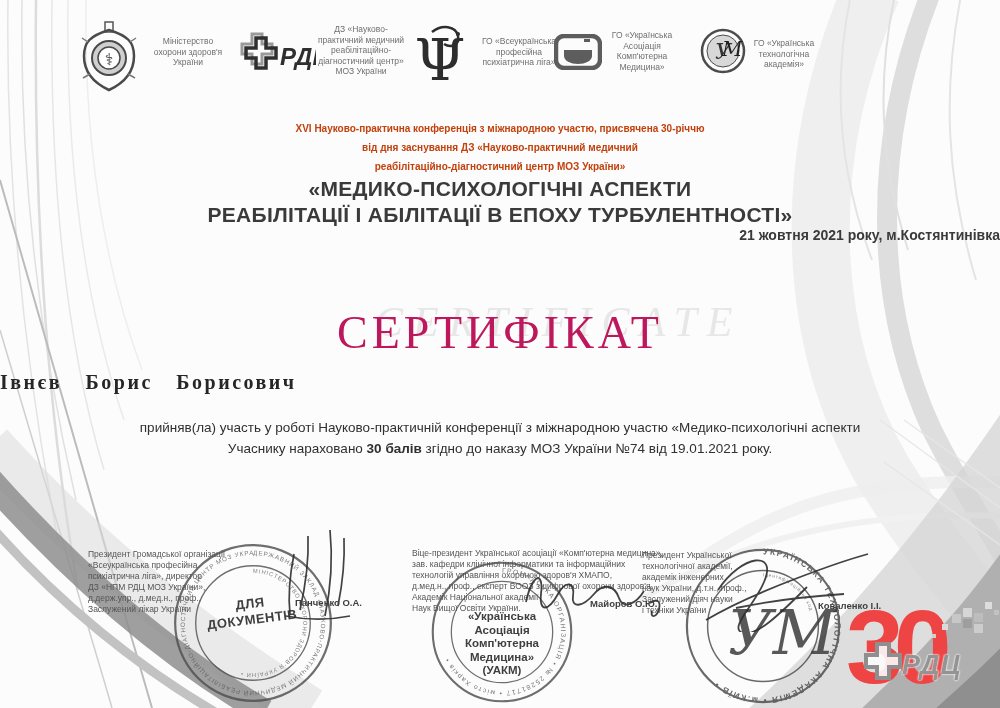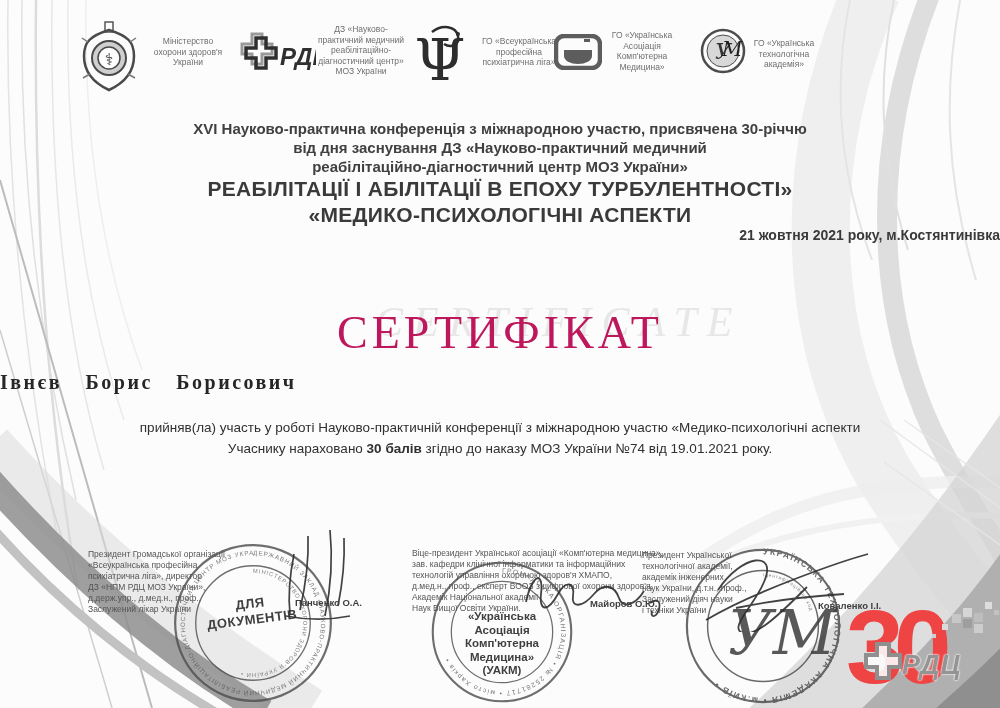--- a/index.html
+++ b/index.html
@@ -8,21 +8,21 @@
   .deco{position:absolute;inset:0;z-index:0;pointer-events:none;}
   .layer{position:absolute;z-index:2;}
 
   
   .logo-caption{position:absolute;font-size:8.5px;line-height:10.5px;color:#6f6f6f;
                 text-align:center;white-space:pre-line;}
   .logo-icon{position:absolute;}
 
   
   .intro{position:absolute;top:119px;left:0;width:100%;text-align:center;
-         font-size:15px;font-weight:bold;line-height:19px;color:#404040;}
+         font-size:10px;font-weight:bold;line-height:19px;color:#c2410c;}
   .conf-title{position:absolute;top:176px;left:0;width:100%;text-align:center;
          font-size:21px;font-weight:bold;line-height:26px;color:#3a3a3a;letter-spacing:.3px;}
   .date-line{position:absolute;top:227px;left:0;width:100%;text-align:right;
          font-size:14px;font-weight:bold;color:#3a3a3a;}
   .registry{position:absolute;top:249px;left:0;width:100%;text-align:center;
          font-size:12.5px;font-weight:bold;line-height:15px;color:#454545;}
 
   .watermark{position:absolute;top:298px;left:50%;transform:translateX(-34%);
          font-family:"Liberation Serif",serif;font-style:italic;font-size:42px;
          letter-spacing:10px;color:#e7e7e7;white-space:nowrap;}
@@ -142,22 +142,22 @@
 технологічна
 академія»</div>
 
   <div class="intro layer">
     <div>XVI Науково-практична конференція з міжнародною участю, присвячена 30-річчю</div>
     <div>від дня заснування ДЗ «Науково-практичний медичний</div>
     <div>реабілітаційно-діагностичний центр МОЗ України»</div>
   </div>
 
   <div class="conf-title layer">
+    <div>«МЕДИКО-ПСИХОЛОГІЧНІ АСПЕКТИ</div>
     <div>РЕАБІЛІТАЦІЇ І АБІЛІТАЦІЇ В ЕПОХУ ТУРБУЛЕНТНОСТІ»</div>
-    <div>«МЕДИКО-ПСИХОЛОГІЧНІ АСПЕКТИ</div>
   </div>
 
   <div class="date-line layer">21 жовтня 2021 року, м.Костянтинівка</div>
 
 
   <div class="watermark layer">CERTIFICATE</div>
   <div class="cert-title layer">СЕРТИФІКАТ</div>
   <div class="recipient layer">Івнєв Борис Борисович</div>
 
   <div class="body-text layer">

